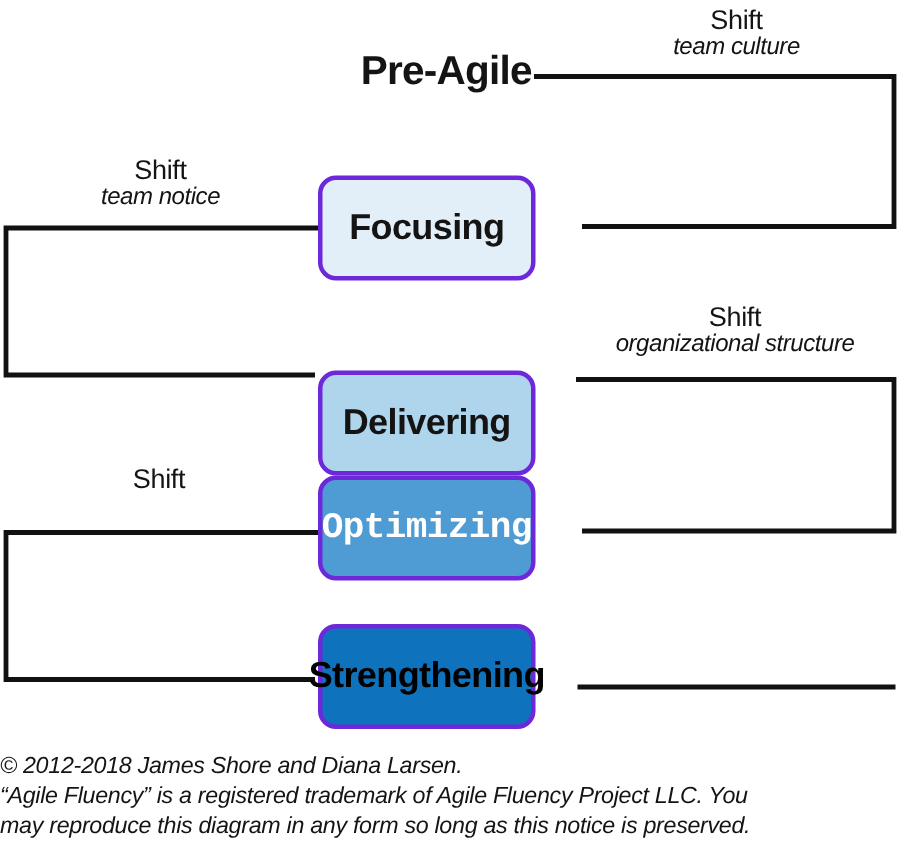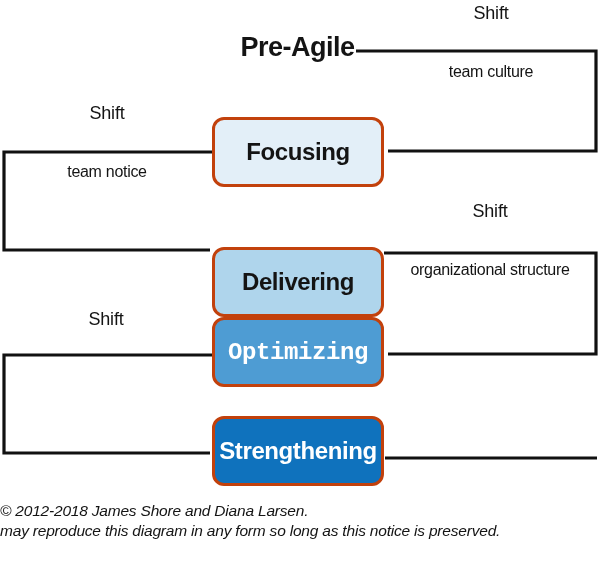--- a/index.html
+++ b/index.html
@@ -24,24 +24,24 @@
     width: 115px;
     text-align: center;
     font-size: 27px;
     font-weight: bold;
     letter-spacing: -0.5px;
     white-space: nowrap;
   }
   .zone-box {
     position: absolute;
     left: 212px;
-    width: 172px;
+    width: 145px;
     height: 70px;
     box-sizing: border-box;
-    border: 3px solid #c2410c;
+    border: 3px solid #6d28d9;
     border-radius: 12px;
     display: flex;
     align-items: center;
     justify-content: center;
     font-size: 24px;
     font-weight: bold;
     letter-spacing: -0.4px;
   }
   .zone-focusing      { top: 117px; }
   .zone-delivering    { top: 217px; }
@@ -52,23 +52,23 @@
     text-align: center;
   }
   .shift-label .shift-word {
     font-size: 18px;
     line-height: 20px;
     letter-spacing: -0.2px;
   }
   .shift-label .shift-detail {
     font-size: 16px;
     line-height: 17px;
+    font-style: italic;
     letter-spacing: -0.3px;
     white-space: nowrap;
-    margin-top: 40px;
   }
   .shift-team-culture  { left: 391px; top: 3px;   width: 200px; }
   .shift-team-skills   { left: 27px;  top: 103px; width: 160px; }
   .shift-org-structure { left: 380px; top: 201px; width: 220px; }
   .shift-org-culture   { left: 6px;   top: 309px; width: 200px; }
   .footer {
     position: absolute;
     left: 0; top: 501px;
     width: 600px;
     text-align: left;
@@ -103,21 +103,21 @@
   </div>
 
   <div class="zone-box zone-delivering" style="background-color: rgb(175, 213, 236); color: rgb(20, 20, 20); margin-top: 30px;">
     <span>Delivering</span>
   </div>
 
   <div class="zone-box zone-optimizing" style="background-color: rgb(78, 156, 211); color: rgb(255, 255, 255);">
     <span>Optimizing</span>
   </div>
 
-  <div class="zone-box zone-strengthening" style="background-color: rgb(15, 114, 189); color: #ffffff;">
+  <div class="zone-box zone-strengthening" style="background-color: rgb(15, 114, 189); color: #000000;">
     <span>Strengthening</span>
   </div>
 
   <div class="shift-label shift-team-culture">
     <div class="shift-word">Shift</div>
     <div class="shift-detail">team culture</div>
   </div>
 
   <div class="shift-label shift-team-skills">
     <div class="shift-word">Shift</div>
@@ -128,16 +128,17 @@
     <div class="shift-word">Shift</div>
     <div class="shift-detail">organizational structure</div>
   </div>
 
   <div class="shift-label shift-org-culture">
     <div class="shift-word">Shift</div>
   </div>
 
   <div class="footer">
     <div>© 2012-2018 James Shore and Diana Larsen.</div>
+    <div>“Agile Fluency” is a registered trademark of Agile Fluency Project LLC. You</div>
     <div>may reproduce this diagram in any form so long as this notice is preserved.</div>
   </div>
 
 </div>
 
 </body></html>

